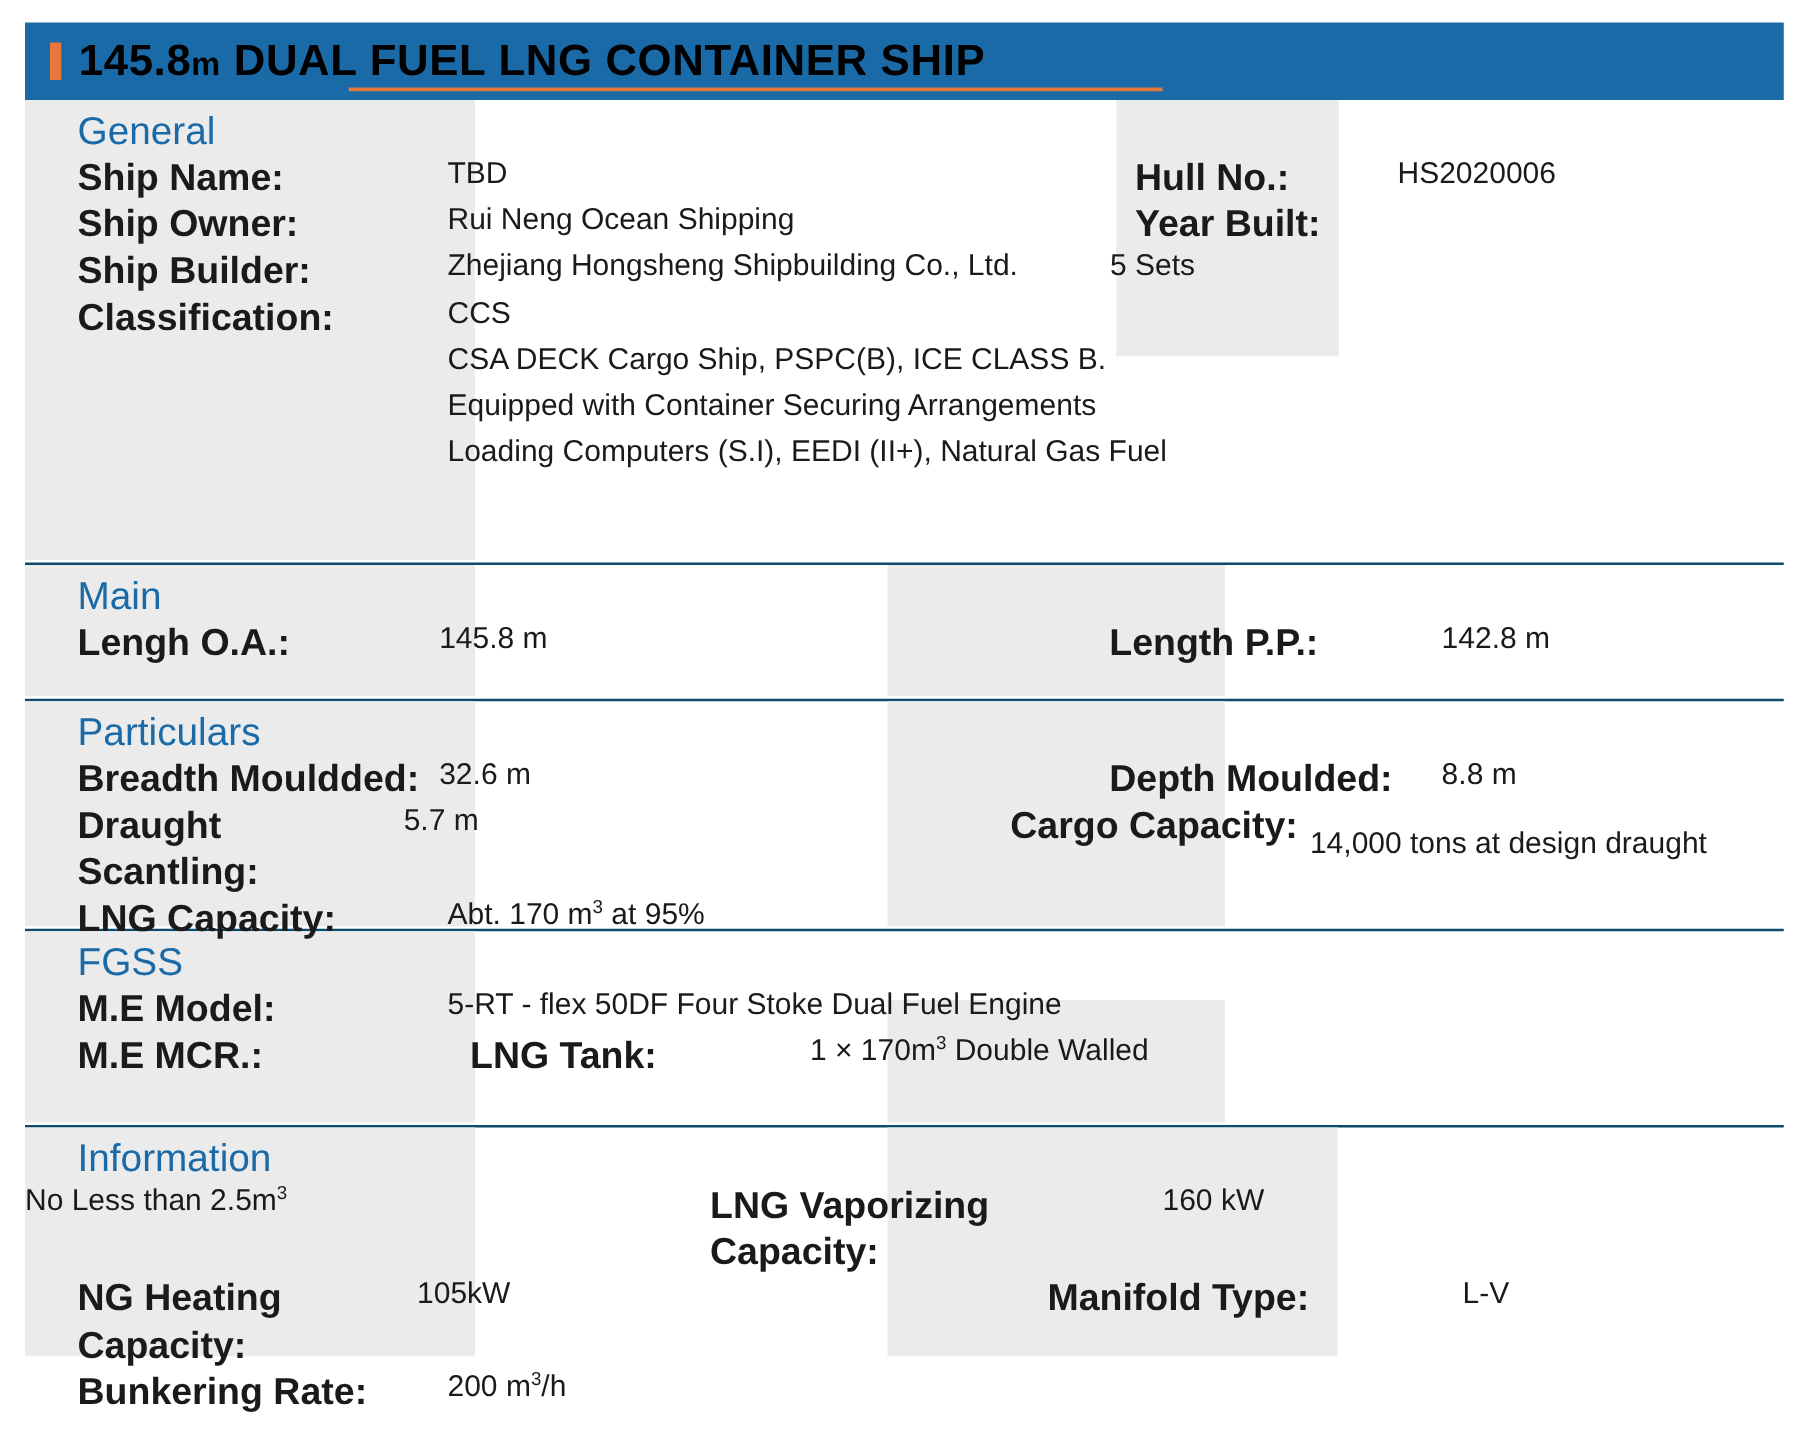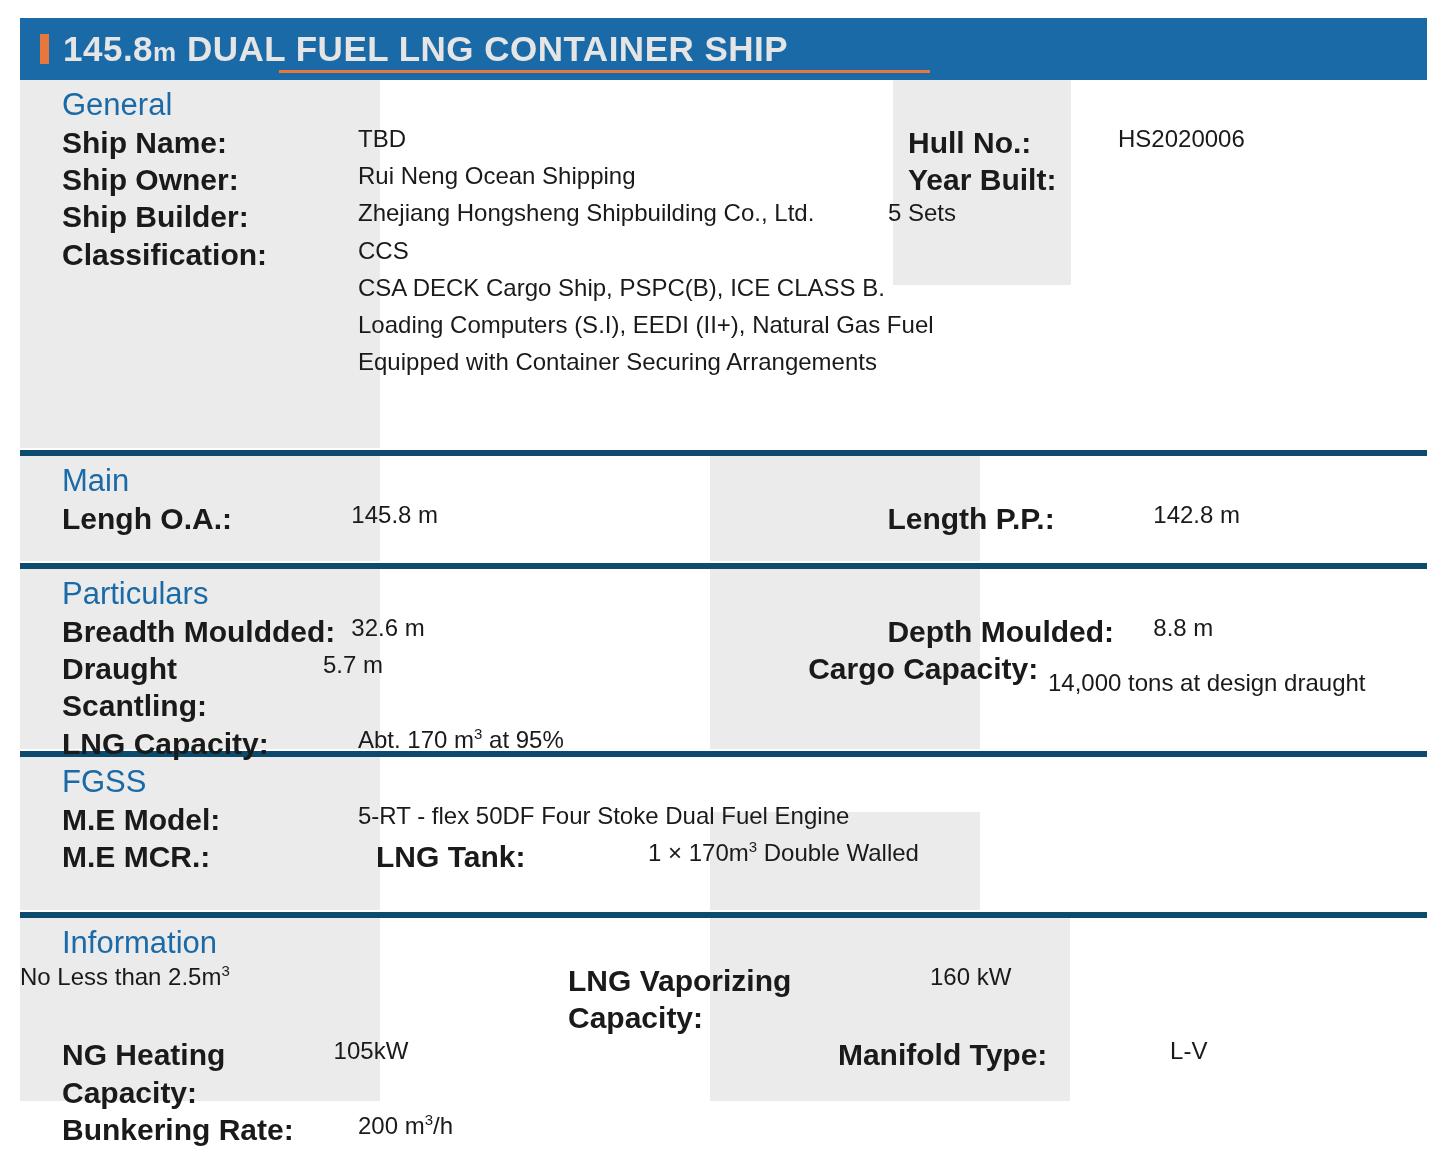--- a/index.html
+++ b/index.html
@@ -32,42 +32,42 @@
     box-sizing: border-box;
   }
   .title-tick {
     width: 9px;
     height: 30px;
     background: #e8773c;
     margin-right: 14px;
     flex: 0 0 auto;
   }
   .title-text {
-    color: #e5e5e5;
+    color: #000000;
     font-size: 35px;
     font-weight: bold;
     letter-spacing: 0.5px;
     white-space: nowrap;
   }
   .title-text .m {
     font-size: 26px;
   }
   .title-underline {
     position: absolute;
     left: 279px;
     top: 70px;
     width: 651px;
     height: 3px;
     background: #e8773c;
   }
 
   
   .section {
     position: relative;
-    border-bottom: 6px solid #0c4a6e;
+    border-bottom: 2px solid #0c4a6e;
   }
   .section:last-child { border-bottom: none; }
 
   .shade {
     position: absolute;
     background: #ebebeb;
     z-index: 0;
   }
 
   .content {
@@ -148,25 +148,25 @@
       <div class="row">
         <div class="lbl c1-lbl">Classification:</div>
         <div class="val c1-val">CCS</div>
       </div>
       <div class="row">
         <div class="lbl c1-lbl">&nbsp;</div>
         <div class="val" style="width:900px;">CSA DECK Cargo Ship, PSPC(B), ICE CLASS B.</div>
       </div>
       <div class="row">
         <div class="lbl c1-lbl">&nbsp;</div>
+        <div class="val" style="width:900px;">Equipped with Container Securing Arrangements</div>
+      </div>
+      <div class="row">
+        <div class="lbl c1-lbl">&nbsp;</div>
         <div class="val" style="width:900px;">Loading Computers (S.I), EEDI (II+), Natural Gas Fuel</div>
-      </div>
-      <div class="row">
-        <div class="lbl c1-lbl">&nbsp;</div>
-        <div class="val" style="width:900px;">Equipped with Container Securing Arrangements</div>
       </div>
     </div>
   </div>
 
   <div class="section" style="height:107px;">
     <div class="shade" style="left:0px; top:0px; width:360px; height:105px;"></div>
     <div class="shade" style="left:690px; top:0px; width:270px; height:105px;"></div>
     <div class="content">
       <div class="sec-title">Main</div>
       <div class="row">

